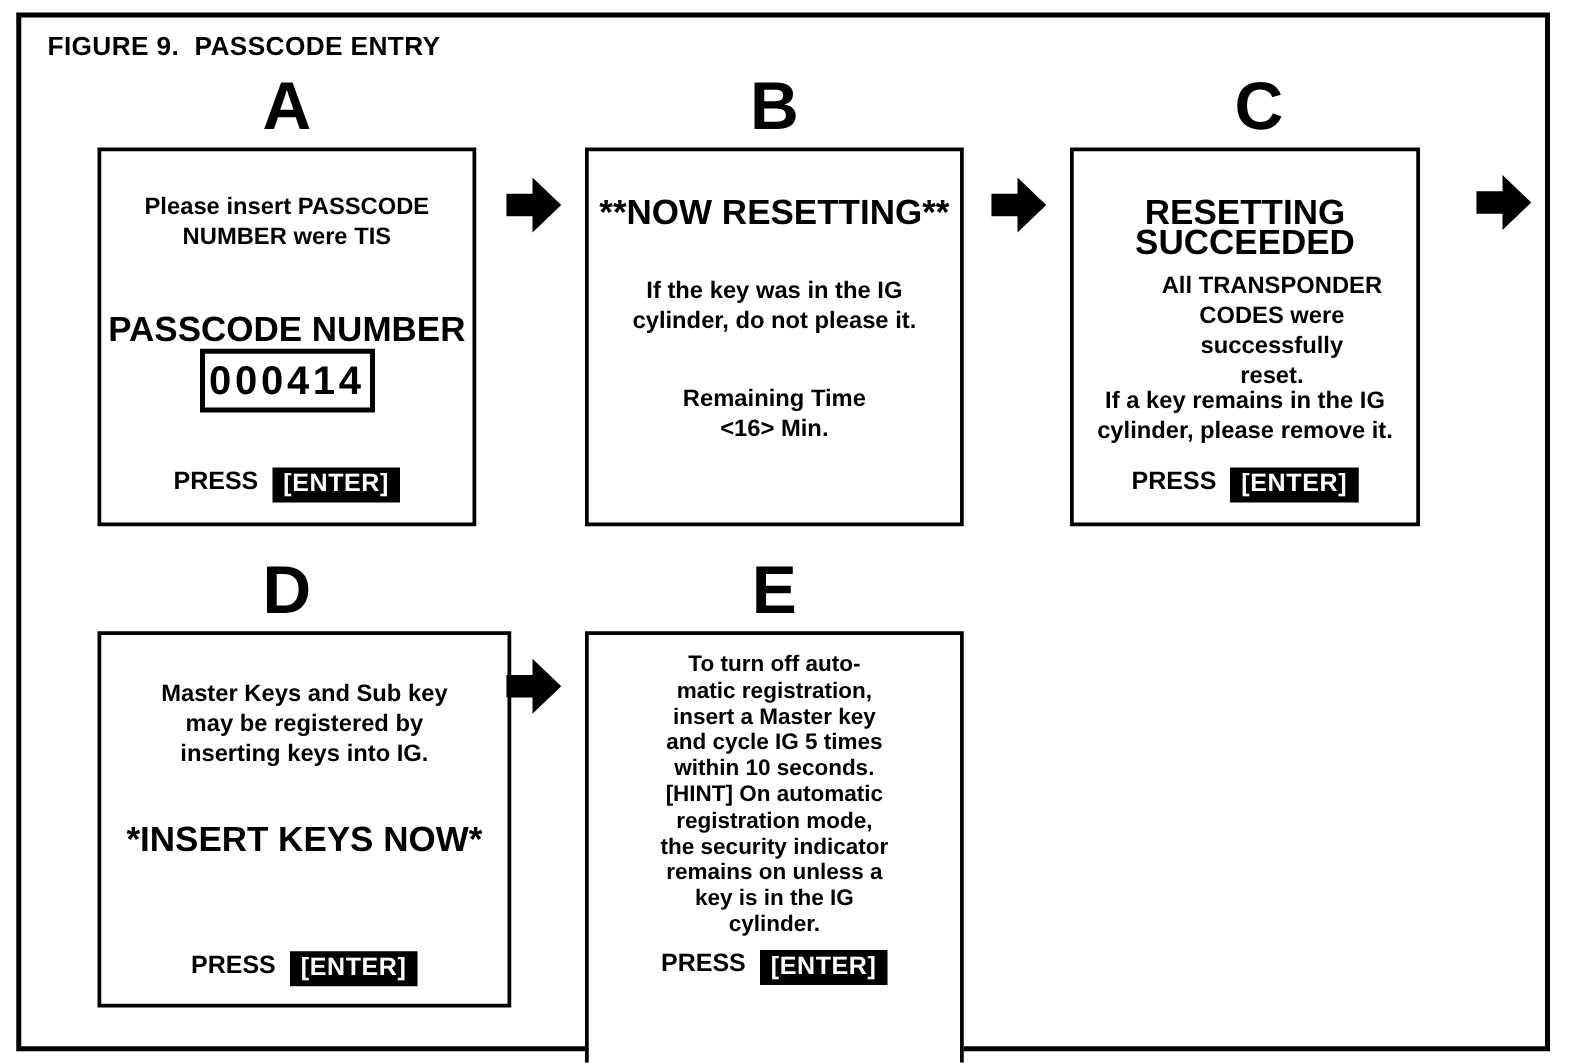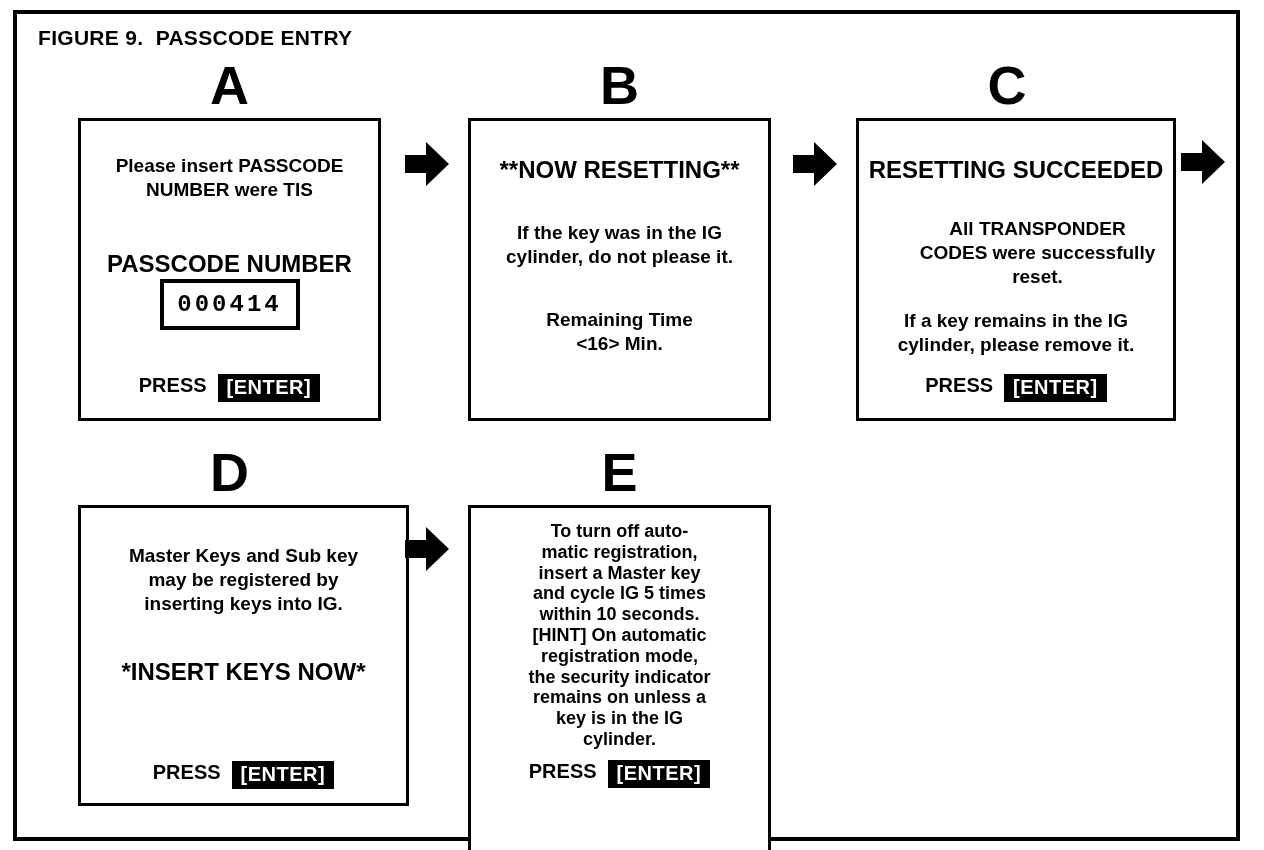--- a/index.html
+++ b/index.html
@@ -19,44 +19,44 @@
     position:absolute; border:3px solid #000; background:#fff; box-sizing:border-box;
   }
   .panel-label {
     position:absolute; font-size:54px; font-weight:bold; line-height:1;
     text-align:center;
   }
   .txt {
     position:absolute; left:0; right:0; text-align:center; font-weight:bold;
     white-space:pre-line; font-size:19px; line-height:24px;
   }
-  .panel-title { font-size:24px; line-height:24px; }
+  .panel-title { font-size:28px; line-height:24px; }
   .small-body { font-size:18px; line-height:20.8px; }
   .press-row {
     position:absolute; left:0; right:0; display:flex; align-items:flex-start;
     justify-content:center; gap:11px; font-weight:bold; font-size:20px;
   }
   .enter-key {
     background:#000; color:#fff; padding:2px 9px 3px 9px;
     font-weight:bold; font-size:20px; letter-spacing:0.5px;
   }
   .passcode-box {
     position:absolute; left:50%; transform:translateX(-50%); top:158px;
     width:140px; height:51px; border:4px solid #000; box-sizing:border-box;
     display:flex; align-items:center; justify-content:center;
   }
   .passcode-value {
-    font-family:Liberation Mono, monospace; font-weight:bold;
-    font-size:24px; letter-spacing:3px;
+    font-family:Liberation Sans, sans-serif; font-weight:bold;
+    font-size:32px; letter-spacing:3px;
   }
   .flow-arrow { position:absolute; width:46px; height:50px; }
   
   #panel-a { left:78px;  top:118px; width:303px; height:303px; }
   #panel-b { left:468px; top:118px; width:303px; height:303px; }
-  #panel-c { left:856px; top:118px; width:320px; height:303px; }
+  #panel-c { left:856px; top:118px; width:280px; height:303px; }
   #panel-d { left:78px;  top:505px; width:331px; height:301px; }
   #panel-e { left:468px; top:505px; width:303px; height:373px; }
   #label-a { left:78px;  top:58px;  width:303px; }
   #label-b { left:468px; top:58px;  width:303px; }
   #label-c { left:856px; top:58px;  width:302px; }
   #label-d { left:78px;  top:445px; width:303px; }
   #label-e { left:468px; top:445px; width:303px; }
   #arrow-ab { left:405px;  top:139px; }
   #arrow-bc { left:793px;  top:139px; }
   #arrow-cn { left:1181px; top:137px; }

